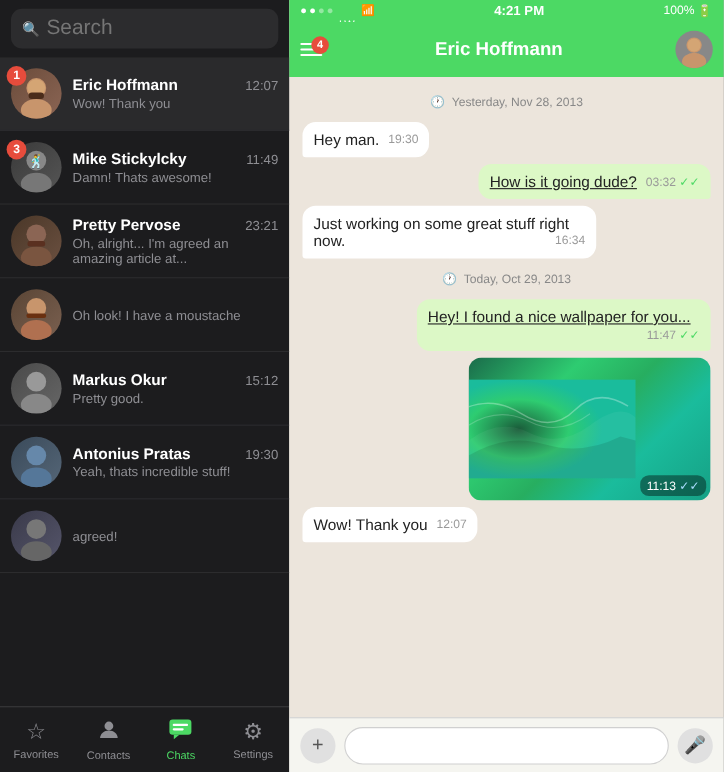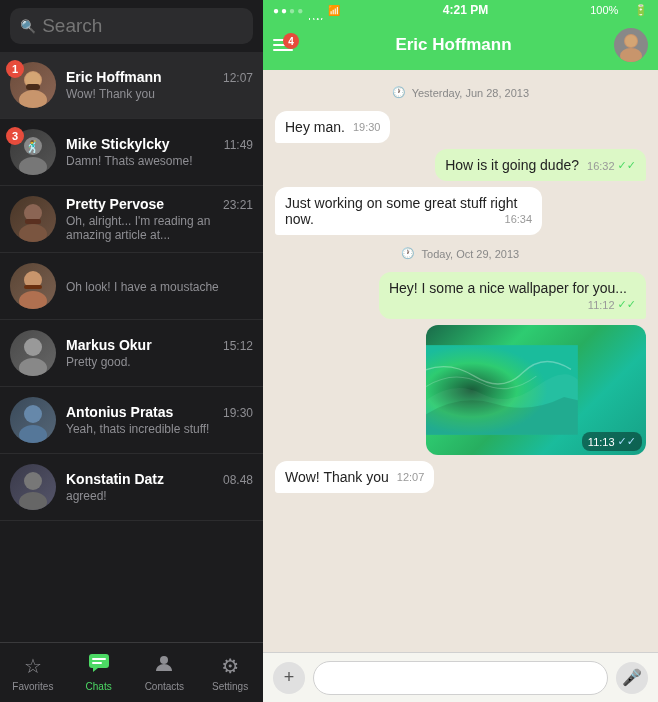--- a/index.html
+++ b/index.html
@@ -268,20 +268,21 @@
     }
     .bubble.incoming-bubble {
       background: #ffffff;
       color: #222;
       border-bottom-left-radius: 3px;
     }
     .bubble.outgoing-bubble {
       background: #dcf8c6;
       color: #222;
       border-bottom-right-radius: 3px;
+      text-decoration: underline;
     }
     .bubble-text { display: inline; }
     .bubble-meta {
       display: inline-flex;
       align-items: center;
       gap: 3px;
       float: right;
       margin-left: 8px;
       margin-top: 2px;
       color: #999;
@@ -433,21 +434,21 @@
             <ellipse cx="23" cy="38" rx="14" ry="10" fill="#7a5540"></ellipse>
             <rect x="15" y="23" width="16" height="5" rx="2" fill="#5a3020"></rect>
           </svg>
         </div>
       </div>
       <div class="chat-info">
         <div class="chat-name-row">
           <span class="chat-name">Pretty Pervose</span>
           <span class="chat-time">23:21</span>
         </div>
-        <div class="chat-preview multiline">Oh, alright... I'm reading an amazing article at...</div>
+        <div class="chat-preview multiline">Oh, alright... I'm agreed an amazing article at...</div>
       </div>
     </div>
 
     <div class="chat-item">
       <div class="avatar-wrap">
         <div class="avatar av-stephanie">
           <svg width="46" height="46" viewBox="0 0 46 46">
             <circle cx="23" cy="17" r="9" fill="#c8956c"></circle>
             <ellipse cx="23" cy="38" rx="14" ry="10" fill="#b07050"></ellipse>
             <rect x="14" y="22" width="18" height="4" rx="2" fill="#6a3010"></rect>
@@ -498,75 +499,71 @@
     <div class="chat-item">
       <div class="avatar-wrap">
         <div class="avatar av-konstatin">
           <svg width="46" height="46" viewBox="0 0 46 46">
             <circle cx="23" cy="17" r="9" fill="#777"></circle>
             <ellipse cx="23" cy="38" rx="14" ry="10" fill="#666"></ellipse>
           </svg>
         </div>
       </div>
       <div class="chat-info">
-        <div class="chat-name-row">
-          <span class="chat-name">Konstatin Datz</span>
-          <span class="chat-time">08.48</span>
-        </div>
         <div class="chat-preview">agreed!</div>
       </div>
     </div>
 
   </div>
 
   <div class="tab-bar-left">
     <div class="tab-item">
       <span class="tab-icon">☆</span>
       <span>Favorites</span>
+    </div>
+    <div class="tab-item">
+      <span class="tab-icon">
+        <svg width="20" height="20" viewBox="0 0 20 20" fill="currentColor">
+          <circle cx="10" cy="7" r="4"></circle>
+          <path d="M2 18c0-4 3.6-7 8-7s8 3 8 7"></path>
+        </svg>
+      </span>
+      <span>Contacts</span>
     </div>
     <div class="tab-item active">
       <span class="tab-icon">
         <svg width="22" height="20" viewBox="0 0 22 20" fill="#4cd964">
           <rect x="1" y="1" width="20" height="14" rx="3" fill="#4cd964"></rect>
           <polygon points="5,15 5,19 10,15" fill="#4cd964"></polygon>
           <rect x="4" y="5" width="14" height="2" rx="1" fill="white"></rect>
           <rect x="4" y="9" width="10" height="2" rx="1" fill="white"></rect>
         </svg>
       </span>
       <span>Chats</span>
     </div>
     <div class="tab-item">
-      <span class="tab-icon">
-        <svg width="20" height="20" viewBox="0 0 20 20" fill="currentColor">
-          <circle cx="10" cy="7" r="4"></circle>
-          <path d="M2 18c0-4 3.6-7 8-7s8 3 8 7"></path>
-        </svg>
-      </span>
-      <span>Contacts</span>
-    </div>
-    <div class="tab-item">
       <span class="tab-icon">⚙</span>
       <span>Settings</span>
     </div>
   </div>
 </div>
 
 <div class="right-panel">
 
   <div class="status-bar-right">
     <div style="display:flex;align-items:center;gap:2px;font-size:10px;">
       <span>●</span>
       <span>●</span>
       <span style="opacity:0.4">●</span>
       <span style="opacity:0.4">●</span>
       <span style="margin-left:3px;margin-top:24px;">LW</span>
       <span style="margin-left:4px;">📶</span>
     </div>
     <span style="font-weight:600;font-size:12px;">4:21 PM</span>
-    <div style="display:flex;align-items:center;gap:16px;">
+    <div style="display:flex;align-items:center;gap:3px;">
       <span>100%</span>
       <span>🔋</span>
     </div>
   </div>
 
   <div class="chat-header">
     <div class="hamburger-badge-wrap">
       <div class="hamburger-icon">
         <span></span>
         <span></span>
@@ -581,37 +578,37 @@
         <ellipse cx="17" cy="28" rx="11" ry="8" fill="#c8956c"></ellipse>
         <circle cx="17" cy="13" r="6" fill="#d4a574"></circle>
       </svg>
     </div>
   </div>
 
   <div class="messages-area">
 
     <div class="date-divider">
       <span class="clock-icon">🕐</span>
-      <span>Yesterday, Jun 28, 2013</span>
+      <span>Yesterday, Nov 28, 2013</span>
     </div>
 
     <div class="msg-row incoming">
       <div class="bubble incoming-bubble">
         <span class="bubble-text">Hey man.</span>
         <span class="bubble-meta">
           <span>19:30</span>
         </span>
       </div>
     </div>
 
     <div class="msg-row outgoing">
       <div class="bubble outgoing-bubble">
         <span class="bubble-text">How is it going dude?</span>
         <span class="bubble-meta">
-          <span>16:32</span>
+          <span>03:32</span>
           <span class="check-marks">✓✓</span>
         </span>
       </div>
     </div>
 
     <div class="msg-row incoming">
       <div class="bubble incoming-bubble">
         <span class="bubble-text">Just working on some great stuff right now.</span>
         <span class="bubble-meta">
           <span>16:34</span>
@@ -619,23 +616,23 @@
       </div>
     </div>
 
     <div class="date-divider">
       <span class="clock-icon">🕐</span>
       <span>Today, Oct 29, 2013</span>
     </div>
 
     <div class="msg-row outgoing">
       <div class="bubble outgoing-bubble">
-        <span class="bubble-text">Hey! I some a nice wallpaper for you...</span>
+        <span class="bubble-text">Hey! I found a nice wallpaper for you...</span>
         <span class="bubble-meta">
-          <span>11:12</span>
+          <span>11:47</span>
           <span class="check-marks">✓✓</span>
         </span>
       </div>
     </div>
 
     <div class="msg-row outgoing">
       <div class="image-bubble">
         <div class="image-placeholder">
           <svg width="220" height="130" viewBox="0 0 220 130" xmlns="http://www.w3.org/2000/svg">
             <defs>

